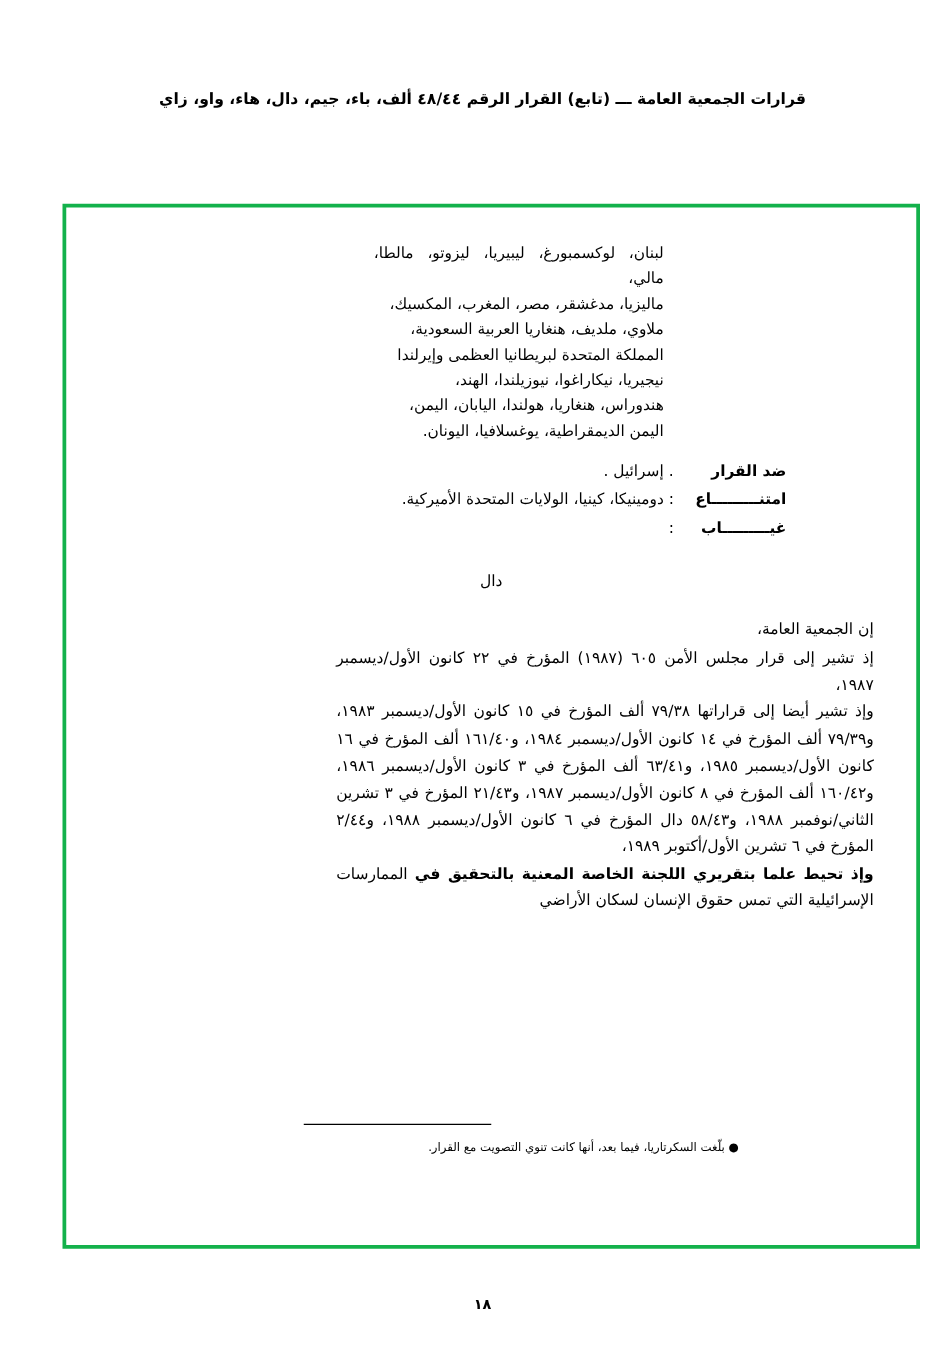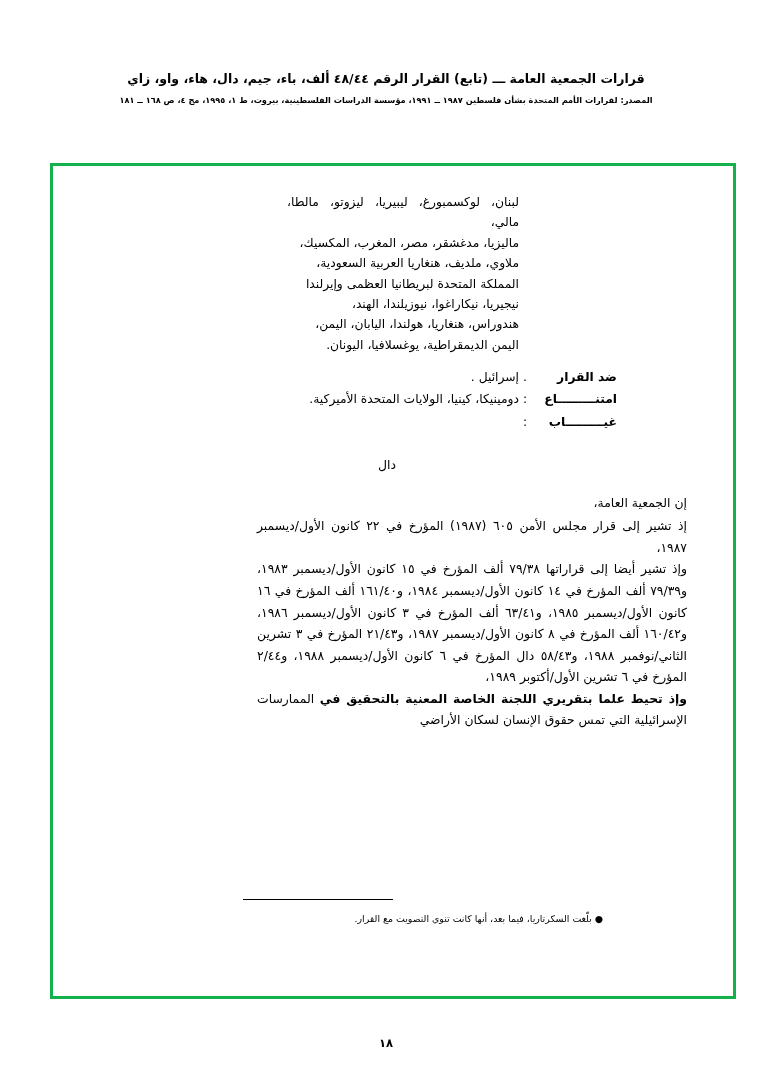--- a/index.html
+++ b/index.html
@@ -48,21 +48,21 @@
     border: 3px solid #13b14b;
     box-sizing: border-box;
     background: #ffffff;
   }
   .frame-inner {
     position: absolute;
     left: 0;
     top: 0;
     right: 0;
     bottom: 0;
-    padding: 26px 46px 20px 34px;
+    padding: 26px 34px 20px 34px;
     box-sizing: border-box;
   }
   
   .country-block {
     width: 232px;
     margin-right: 168px;
     text-align: justify;
     text-align-last: right;
     font-size: 12.3px;
     line-height: 1.66;
@@ -130,21 +130,21 @@
   }
   .rule-line {
     width: 150px;
     height: 1px;
     background: #000;
     margin-right: 340px;
   }
   .footnote {
     margin-top: 12px;
     font-size: 9.4px;
-    margin-right: 0;
+    margin-right: 12px;
     text-align: right;
     padding-right: 130px;
     direction: rtl;
     line-height: 1.5;
   }
   .page-number {
     position: absolute;
     bottom: 28px;
     left: 0;
     width: 100%;
@@ -153,21 +153,20 @@
     font-weight: bold;
   }
 </style>
 </head>
 <body>
 
 <div class="page">
 
   <div class="doc-header">
     <div class="doc-title">قرارات الجمعية العامة ـــ (تابع) القرار الرقم ٤٨/٤٤ ألف، باء، جيم، دال، هاء، واو، زاي</div>
-    <div class="doc-source">المصدر: لقرارات الأمم المتحدة بشأن فلسطين ١٩٨٧ ــ ١٩٩١، مؤسسة الدراسات الفلسطينية، بيروت، ط ١، ١٩٩٥، مج ٤، ص ١٦٨ ــ ١٨١</div>
   </div>
 
   <div class="frame">
     <div class="frame-inner">
 
       <div class="country-block">
         <div>لبنان، لوكسمبورغ، ليبيريا، ليزوتو، مالطا، مالي،</div>
         <div>ماليزيا، مدغشقر، مصر، المغرب، المكسيك،</div>
         <div>ملاوي، ملديف، هنغاريا العربية السعودية،</div>
         <div>المملكة المتحدة لبريطانيا العظمى وإيرلندا</div>

